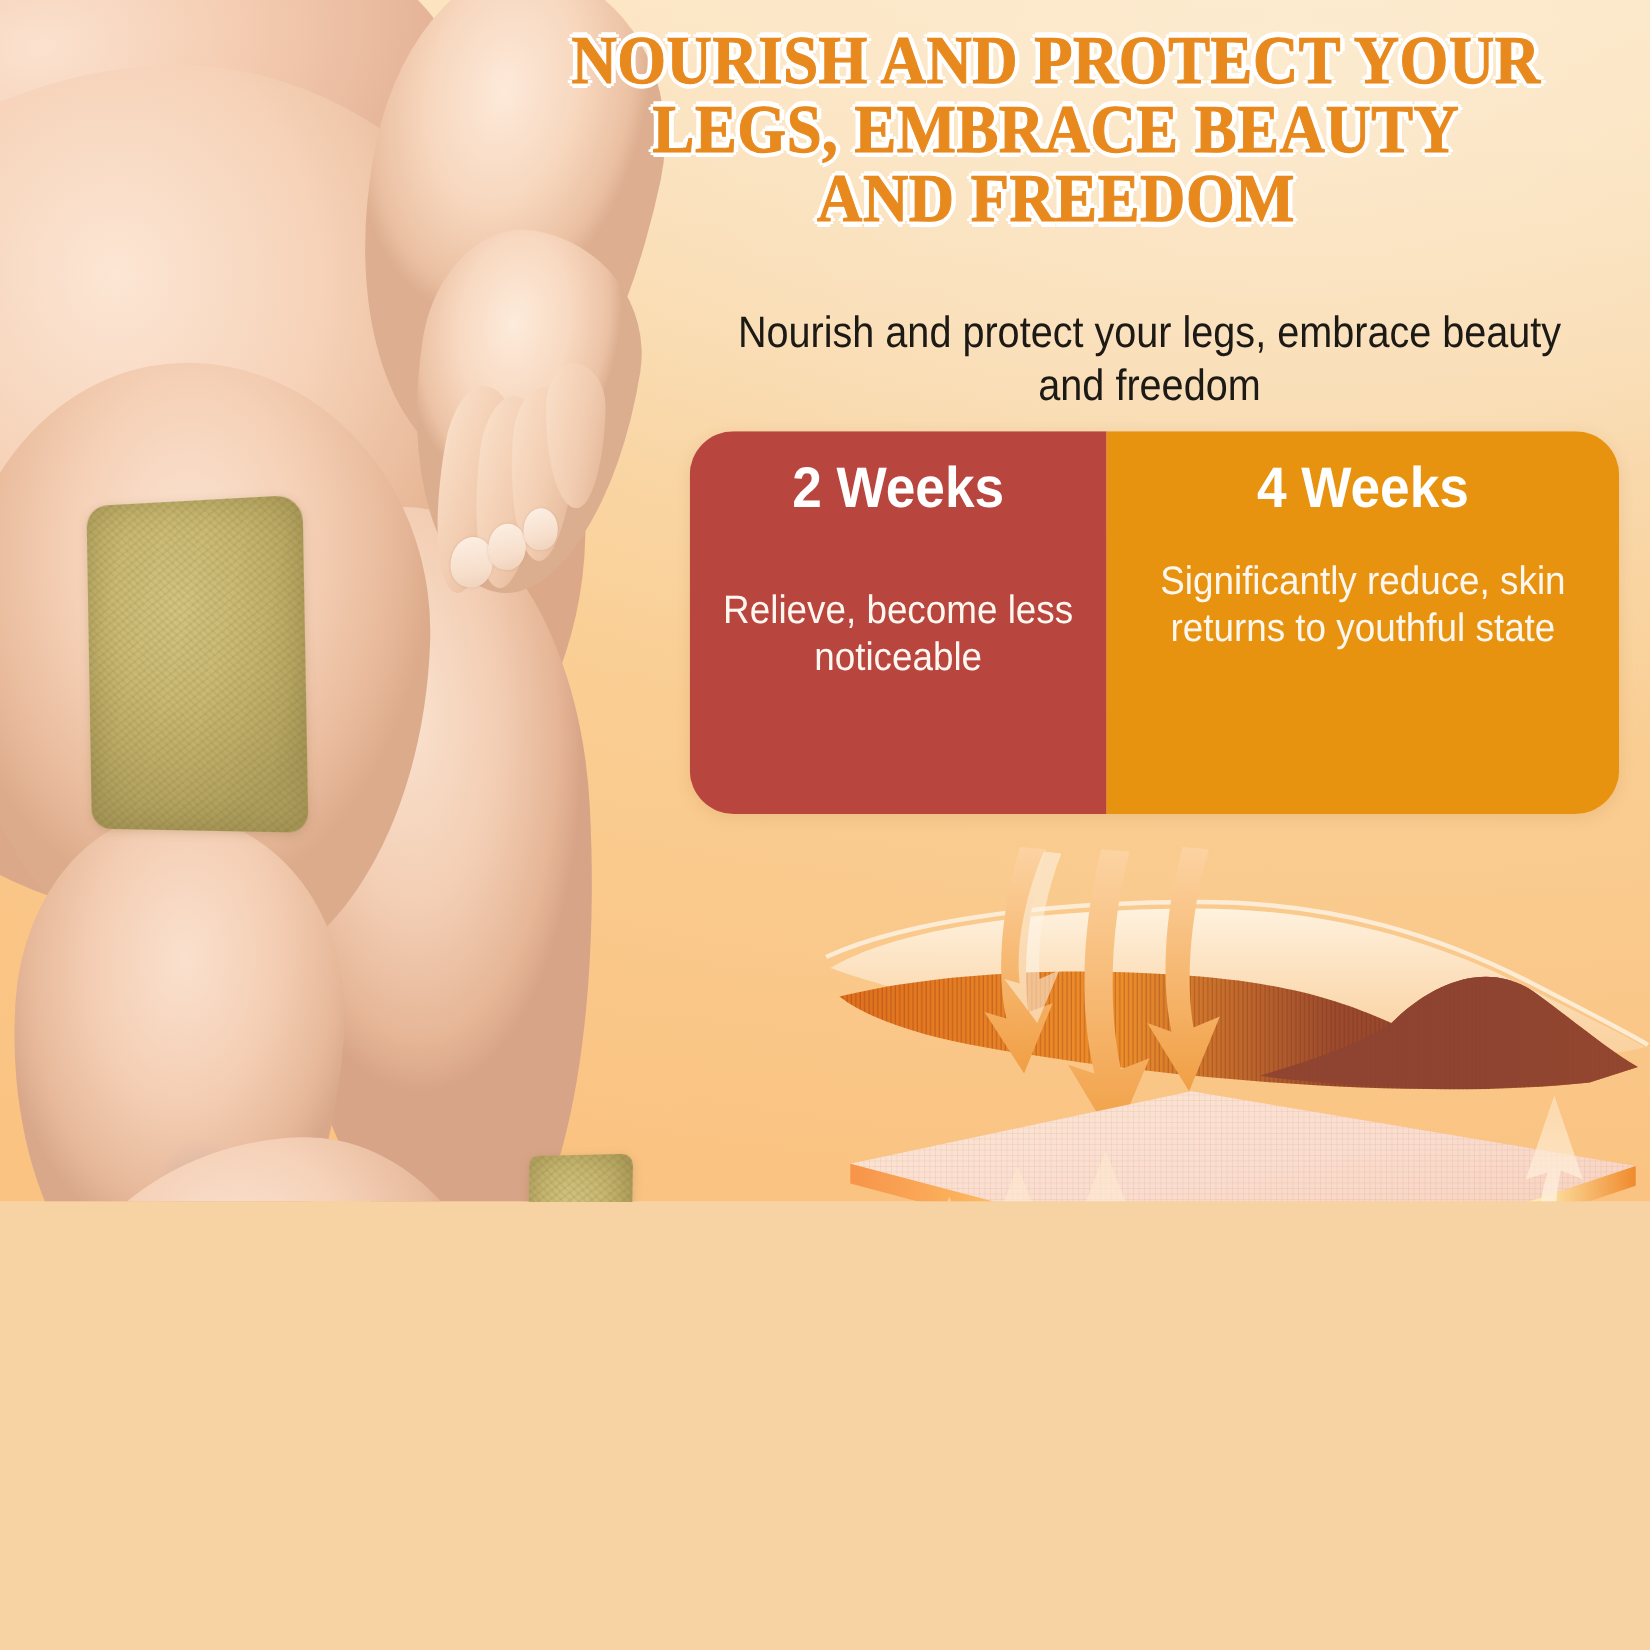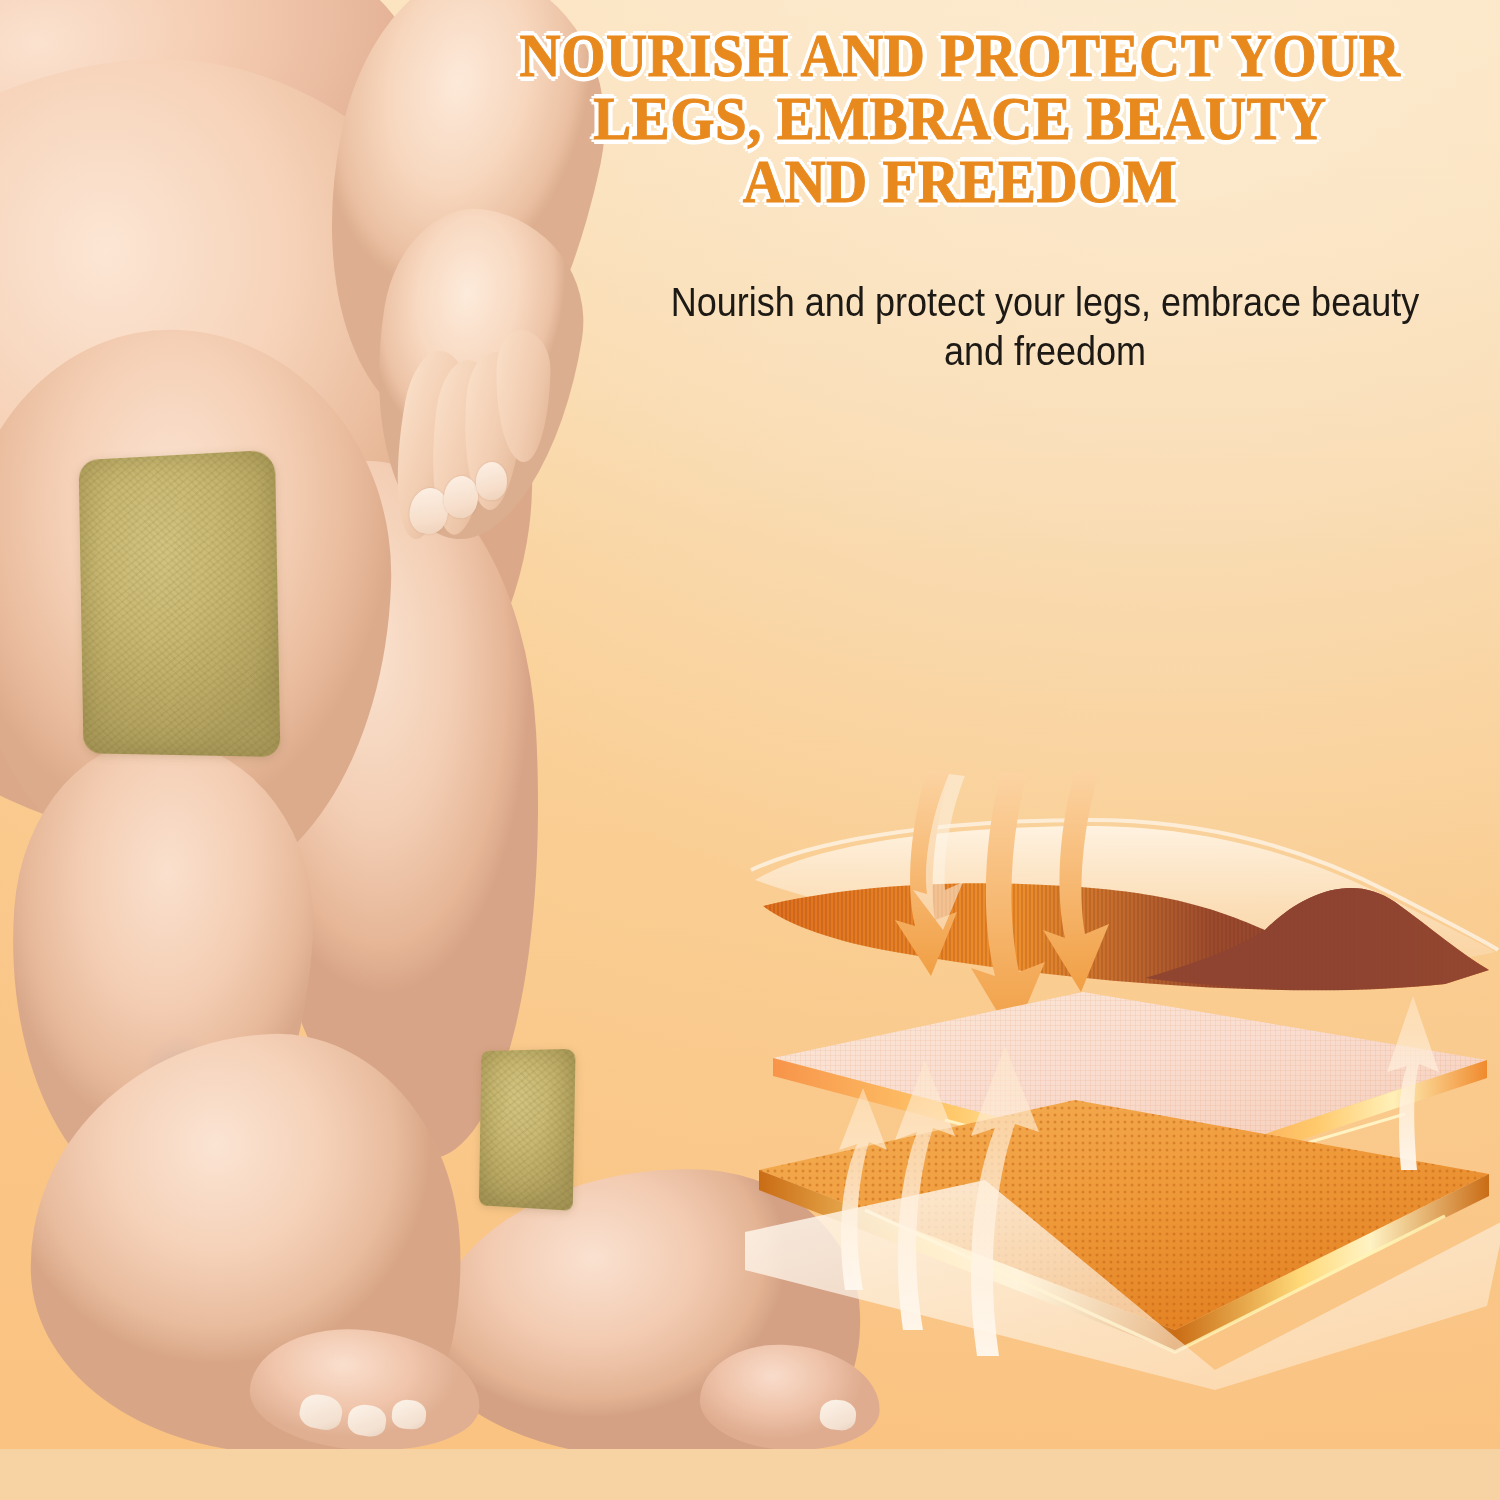--- a/index.html
+++ b/index.html
@@ -7,21 +7,21 @@
   html,body { width:1500px; height:1500px; overflow:hidden; }
   body {
     font-family:"Liberation Sans", sans-serif;
     background:#f7d3a4;
     position:relative;
   }
 
   
   #poster {
     position:relative;
-    width:1500px; height:1449px;
+    width:1500px; height:1092px;
     overflow:hidden;
     background:
       radial-gradient(120% 95% at 78% 6%, #fae6c8 0%, #f8dcb4 30%, #f9cd91 62%, #fac484 100%);
   }
   .bg-warm {
     position:absolute; inset:0;
     background:linear-gradient(to bottom, rgba(255,240,215,.55) 0%, rgba(255,225,185,.15) 38%, rgba(250,190,120,.20) 100%);
     pointer-events:none;
   }
 
@@ -246,20 +246,30 @@
   </div>
 
   <h1 class="headline">
     <span class="hl-line">NOURISH AND PROTECT YOUR</span>
     <span class="hl-line">LEGS, EMBRACE BEAUTY</span>
     <span class="hl-line">AND FREEDOM</span>
   </h1>
 
   <p class="subtitle">Nourish and protect your legs, embrace beauty and freedom</p>
 
+  <div class="compare">
+    <div class="panel panel-left">
+      <div class="panel-title">2 Weeks</div>
+      <div class="panel-body">Relieve, become less noticeable</div>
+    </div>
+    <div class="panel panel-right">
+      <div class="panel-title">4 Weeks</div>
+      <div class="panel-body">Significantly reduce, skin returns to youthful state</div>
+    </div>
+  </div>
 
   <div class="diagram">
     <svg viewBox="0 0 755 620" preserveAspectRatio="none">
       <defs>
         <linearGradient id="skinTop" x1="0" y1="0" x2="1" y2="0">
           <stop offset="0" stop-color="#e06f1c"></stop>
           <stop offset="0.35" stop-color="#ef8f2b"></stop>
           <stop offset="0.62" stop-color="#9c4a2d"></stop>
           <stop offset="0.80" stop-color="#8e4431"></stop>
           <stop offset="1" stop-color="#e67a1d"></stop>

